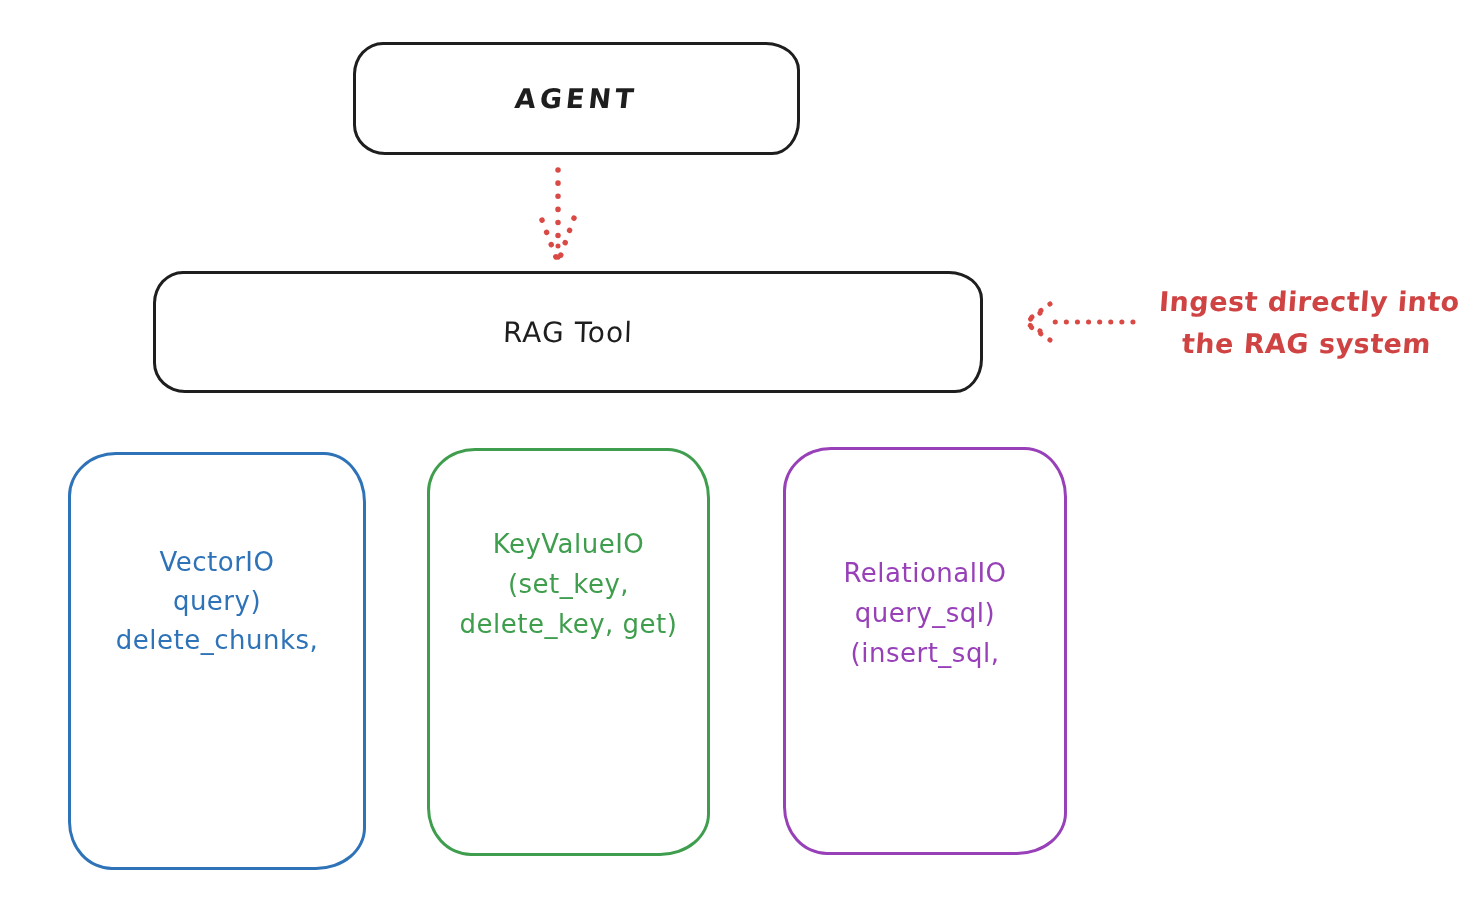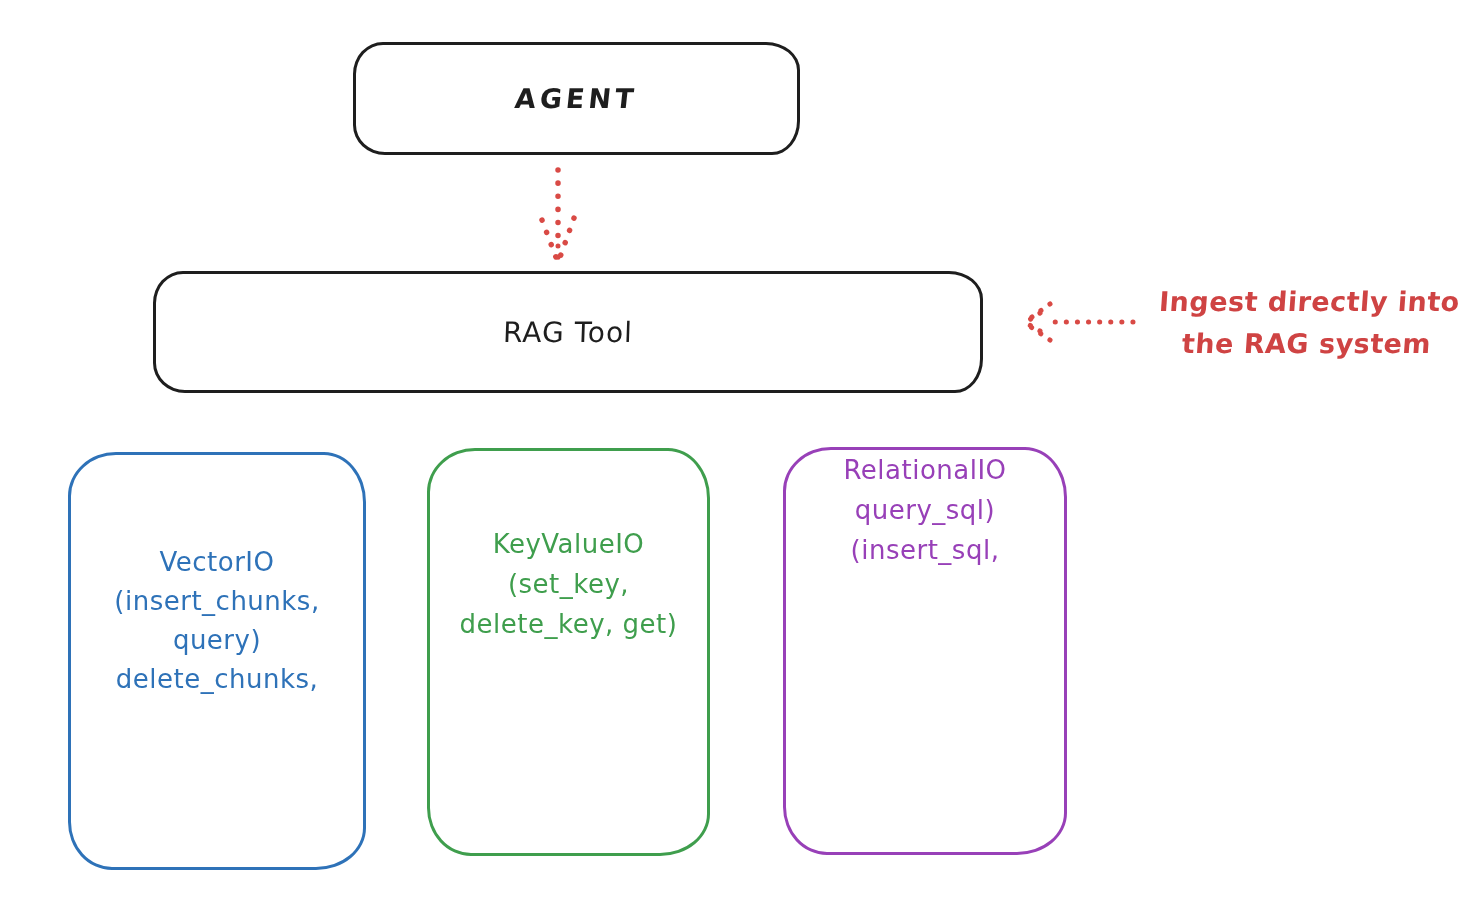--- a/index.html
+++ b/index.html
@@ -75,20 +75,21 @@
     left: 427px; top: 448px;
     width: 283px; height: 408px;
     color: #3f9e4d;
     padding-top: 73px;
   }
   .store-keyvalue .spacer { height: 38px; }
   .store-relational {
     left: 783px; top: 447px;
     width: 284px; height: 408px;
     color: #9840b8;
+    padding-top: 103px;
   }
   .store-relational .spacer { height: 41px; }
   
   .annotation {
     position: absolute;
     left: 1138px; top: 281px;
     width: 340px;
     text-align: center;
     color: #cf4343;
     font-size: 27px;
@@ -150,21 +151,20 @@
     </g>
   </svg>
 
   <div class="annotation">
     <div>Ingest directly into</div>
     <div>the RAG system</div>
   </div>
 
   <div class="store store-vector">
     <div class="line">VectorIO</div>
-    <div class="line">(insert_chunks,</div>
     <div class="line">query)</div>
     <div class="line">delete_chunks,</div>
     <div class="spacer"></div>
   </div>
 
   <div class="store store-keyvalue">
     <div class="line">KeyValueIO</div>
     <div class="line">(set_key,</div>
     <div class="line">delete_key, get)</div>
     <div class="spacer"></div>

